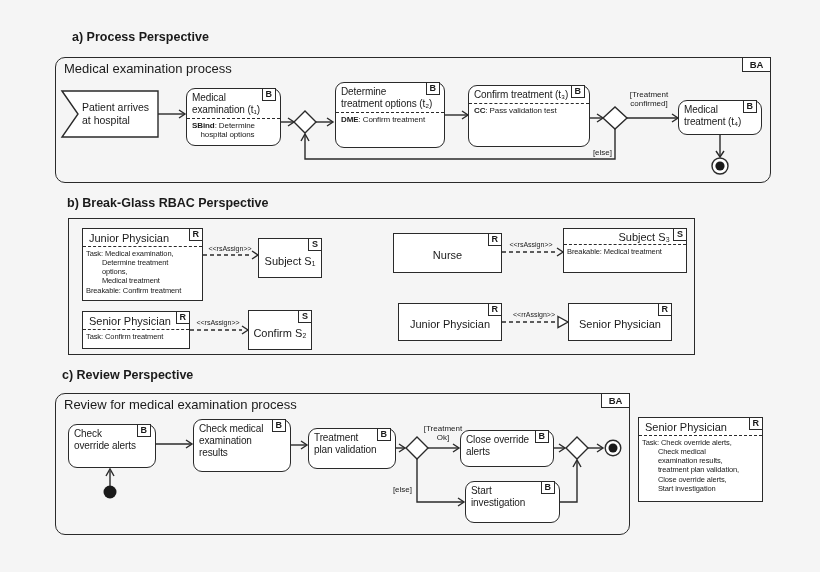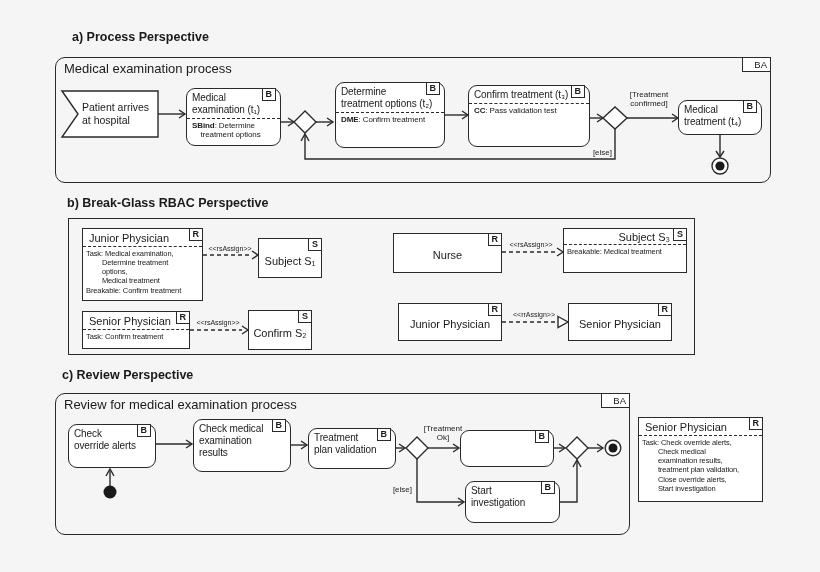--- a/index.html
+++ b/index.html
@@ -3,22 +3,22 @@
 <meta charset="utf-8">
 <style>
   html,body{margin:0;padding:0;background:#e9e9e9}
   .canvas{position:relative;width:820px;height:572px;background:#f5f5f5;
           font-family:"Liberation Sans","DejaVu Sans",sans-serif;color:#1a1a1a;overflow:hidden}
   .hd{position:absolute;font-weight:bold;font-size:12.5px;white-space:nowrap}
   .frame{position:absolute;border:1.4px solid #2a2a2a;box-sizing:border-box}
   .rnd{border-radius:10px}
   .thin{border-width:1.2px}
   .flabel{position:absolute;font-size:13px;white-space:nowrap}
-  .bdgba{position:absolute;background:#fff;border:1.4px solid #2a2a2a;font-weight:normal;
-         font-size:9.5px;line-height:13px;padding:0 3px;text-align:right;box-sizing:border-box}
+  .bdgba{position:absolute;background:#fff;border:1.4px solid #2a2a2a;font-weight:bold;
+         font-size:9.5px;line-height:13px;padding:0 3px;text-align:center;box-sizing:border-box}
   .task{position:absolute;background:#fff;border:1.4px solid #2a2a2a;border-radius:9px;
         box-sizing:border-box;padding:3px 3px 2px 5px}
   .ttl{font-size:10px;line-height:1.18;white-space:pre-line;letter-spacing:-0.1px}
   .sep{border-top:1.2px dashed #2a2a2a;margin:2px -3px 2px -5px}
   .sep2{border-top:1.2px dashed #2a2a2a;margin:1px 0}
   .bline{font-size:8px;line-height:1.22;white-space:pre-wrap;letter-spacing:-0.1px}
   .bdg{position:absolute;top:-1px;background:#fff;border:1.3px solid #2a2a2a;font-weight:bold;
        font-size:9px;line-height:11px;padding:0 3px}
   .r4{right:4px}.r0{right:-1px}
   .rolebox{position:absolute;background:#fff;border:1.3px solid #2a2a2a;box-sizing:border-box}
@@ -150,21 +150,21 @@
   <div class="bdgba" style="left:742px;top:57px;min-width:29px">BA</div>
   <div class="sevt" style="left:82px;top:101px;width:78px">Patient arrives
 at hospital</div>
 
   <div class="task" style="left:186px;top:88px;width:95px;height:58px">
     <span class="bdg r4">B</span>
     <div class="ttl">Medical
 examination (t₁)</div>
     <div class="sep"></div>
     <div class="bline"><b>SBind</b><span>: Determine
-    treatment options</span></div>
+    hospital options</span></div>
   </div>
 
   <div class="task" style="left:335px;top:82px;width:110px;height:66px">
     <span class="bdg r4">B</span>
     <div class="ttl">Determine
 treatment options (t₂)</div>
     <div class="sep"></div>
     <div class="bline"><b>DME</b><span>: Confirm treatment</span></div>
   </div>
 
@@ -254,20 +254,22 @@
 examination
 results</div>
   </div>
   <div class="task" style="left:308px;top:428px;width:88px;height:41px">
     <span class="bdg r4">B</span>
     <div class="ttl">Treatment
 plan validation</div>
   </div>
   <div class="task" style="left:460px;top:430px;width:94px;height:37px">
     <span class="bdg r4">B</span>
+    <div class="ttl">Close override
+alerts</div>
   </div>
   <div class="task" style="left:465px;top:481px;width:95px;height:42px">
     <span class="bdg r4">B</span>
     <div class="ttl">Start
 investigation</div>
   </div>
 
   <div class="guard" style="left:412px;top:424px;width:62px">[Treatment
 Ok]</div>
   <div class="guard tr" style="left:384px;top:485px;width:28px">[else]</div>

